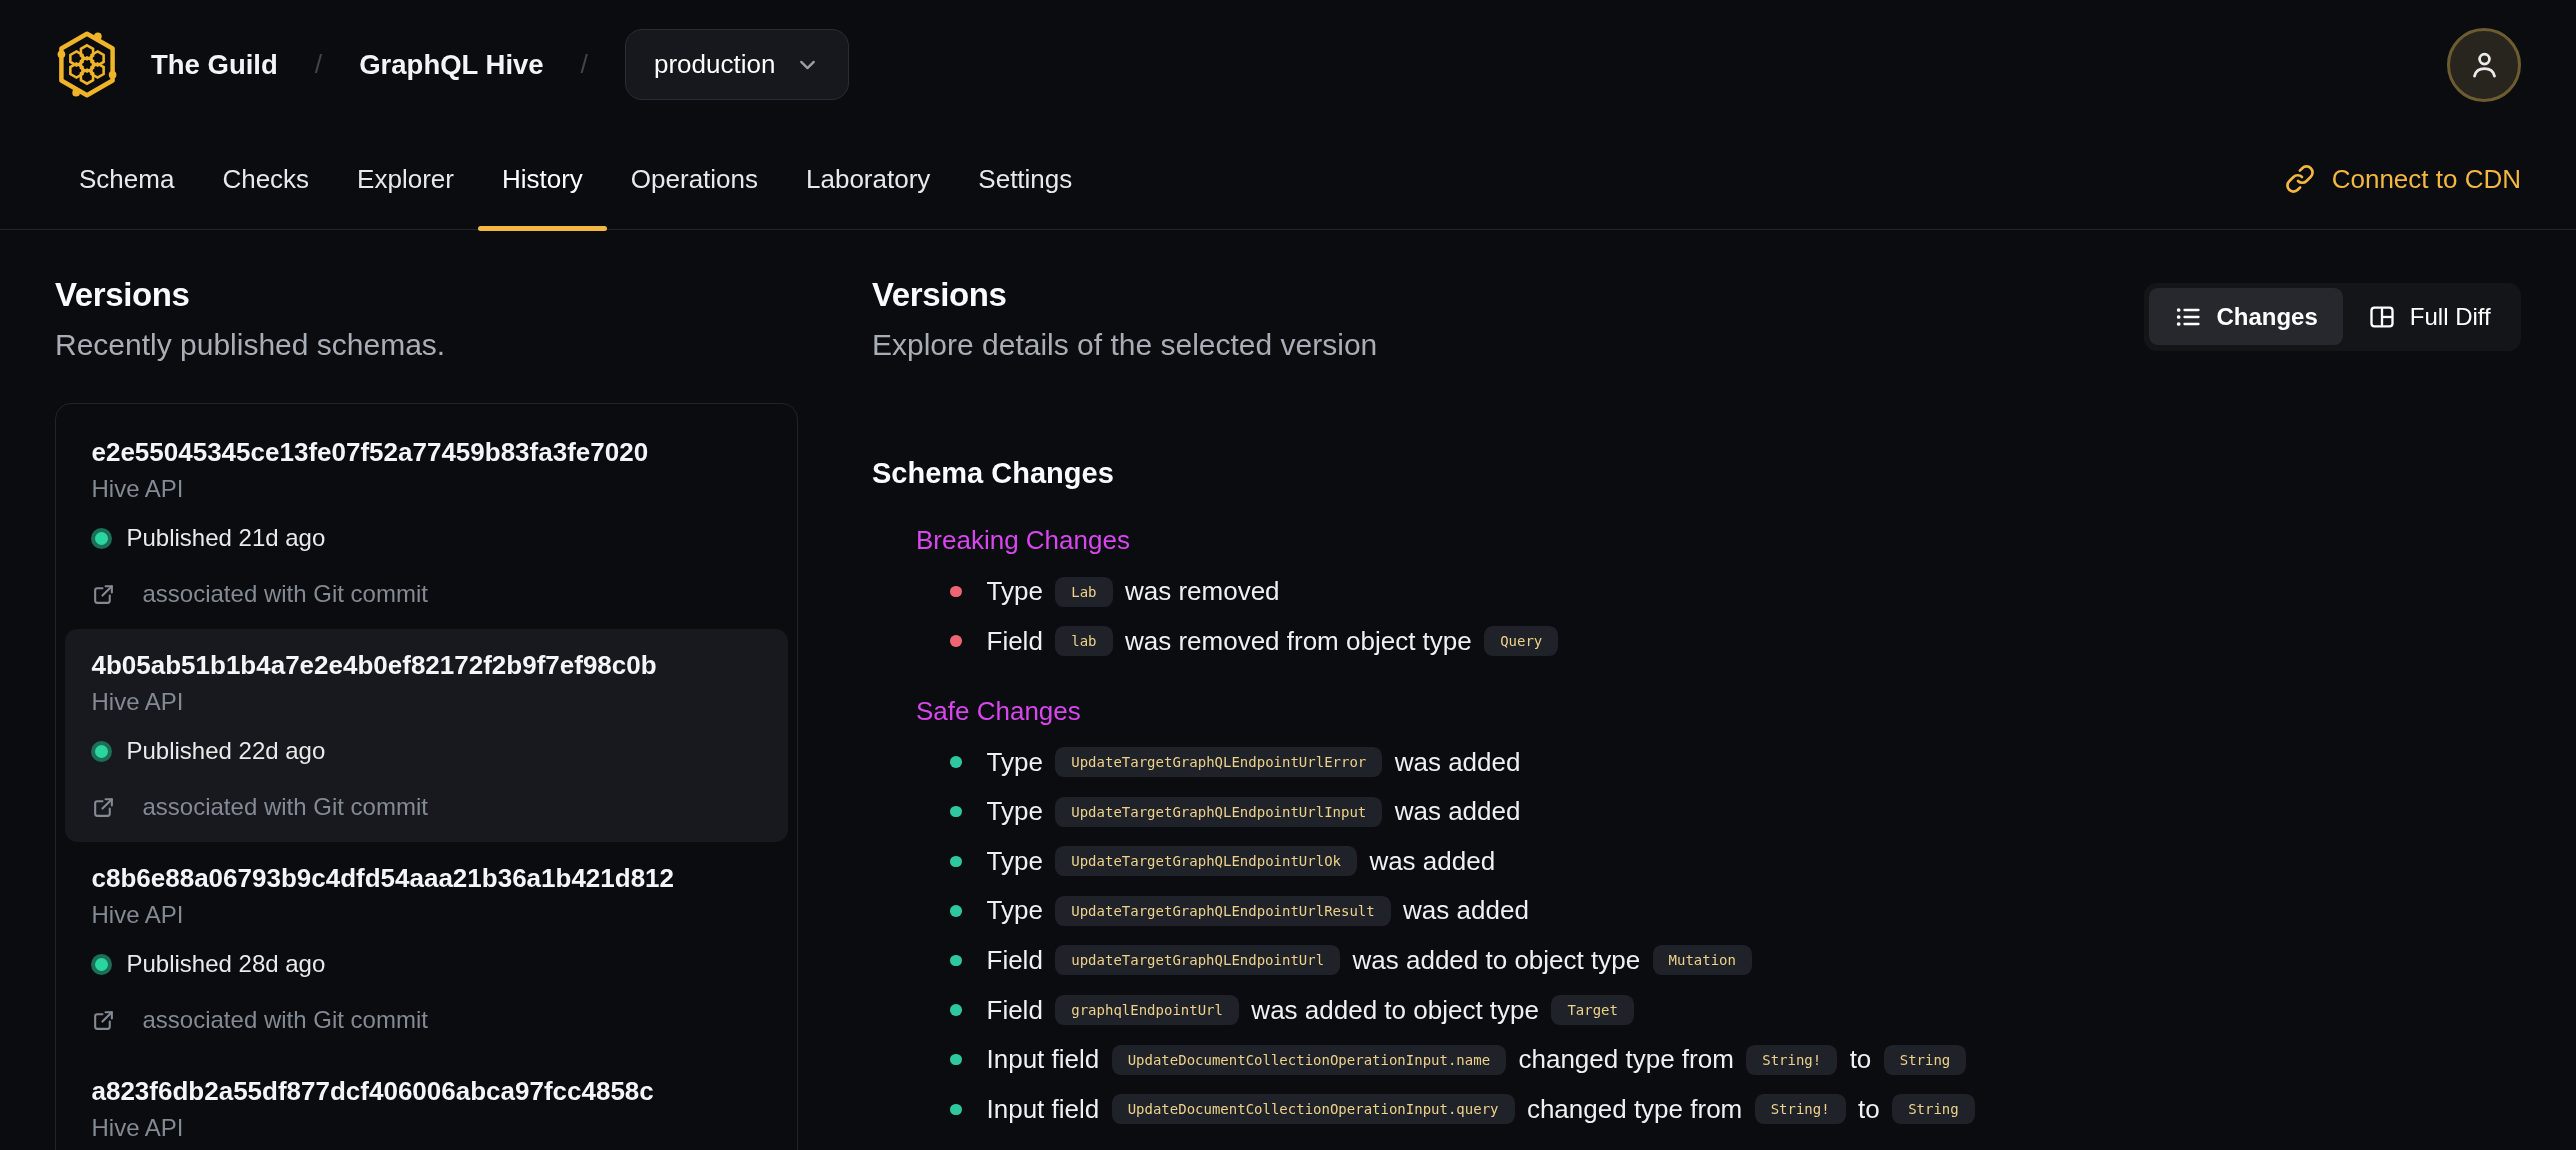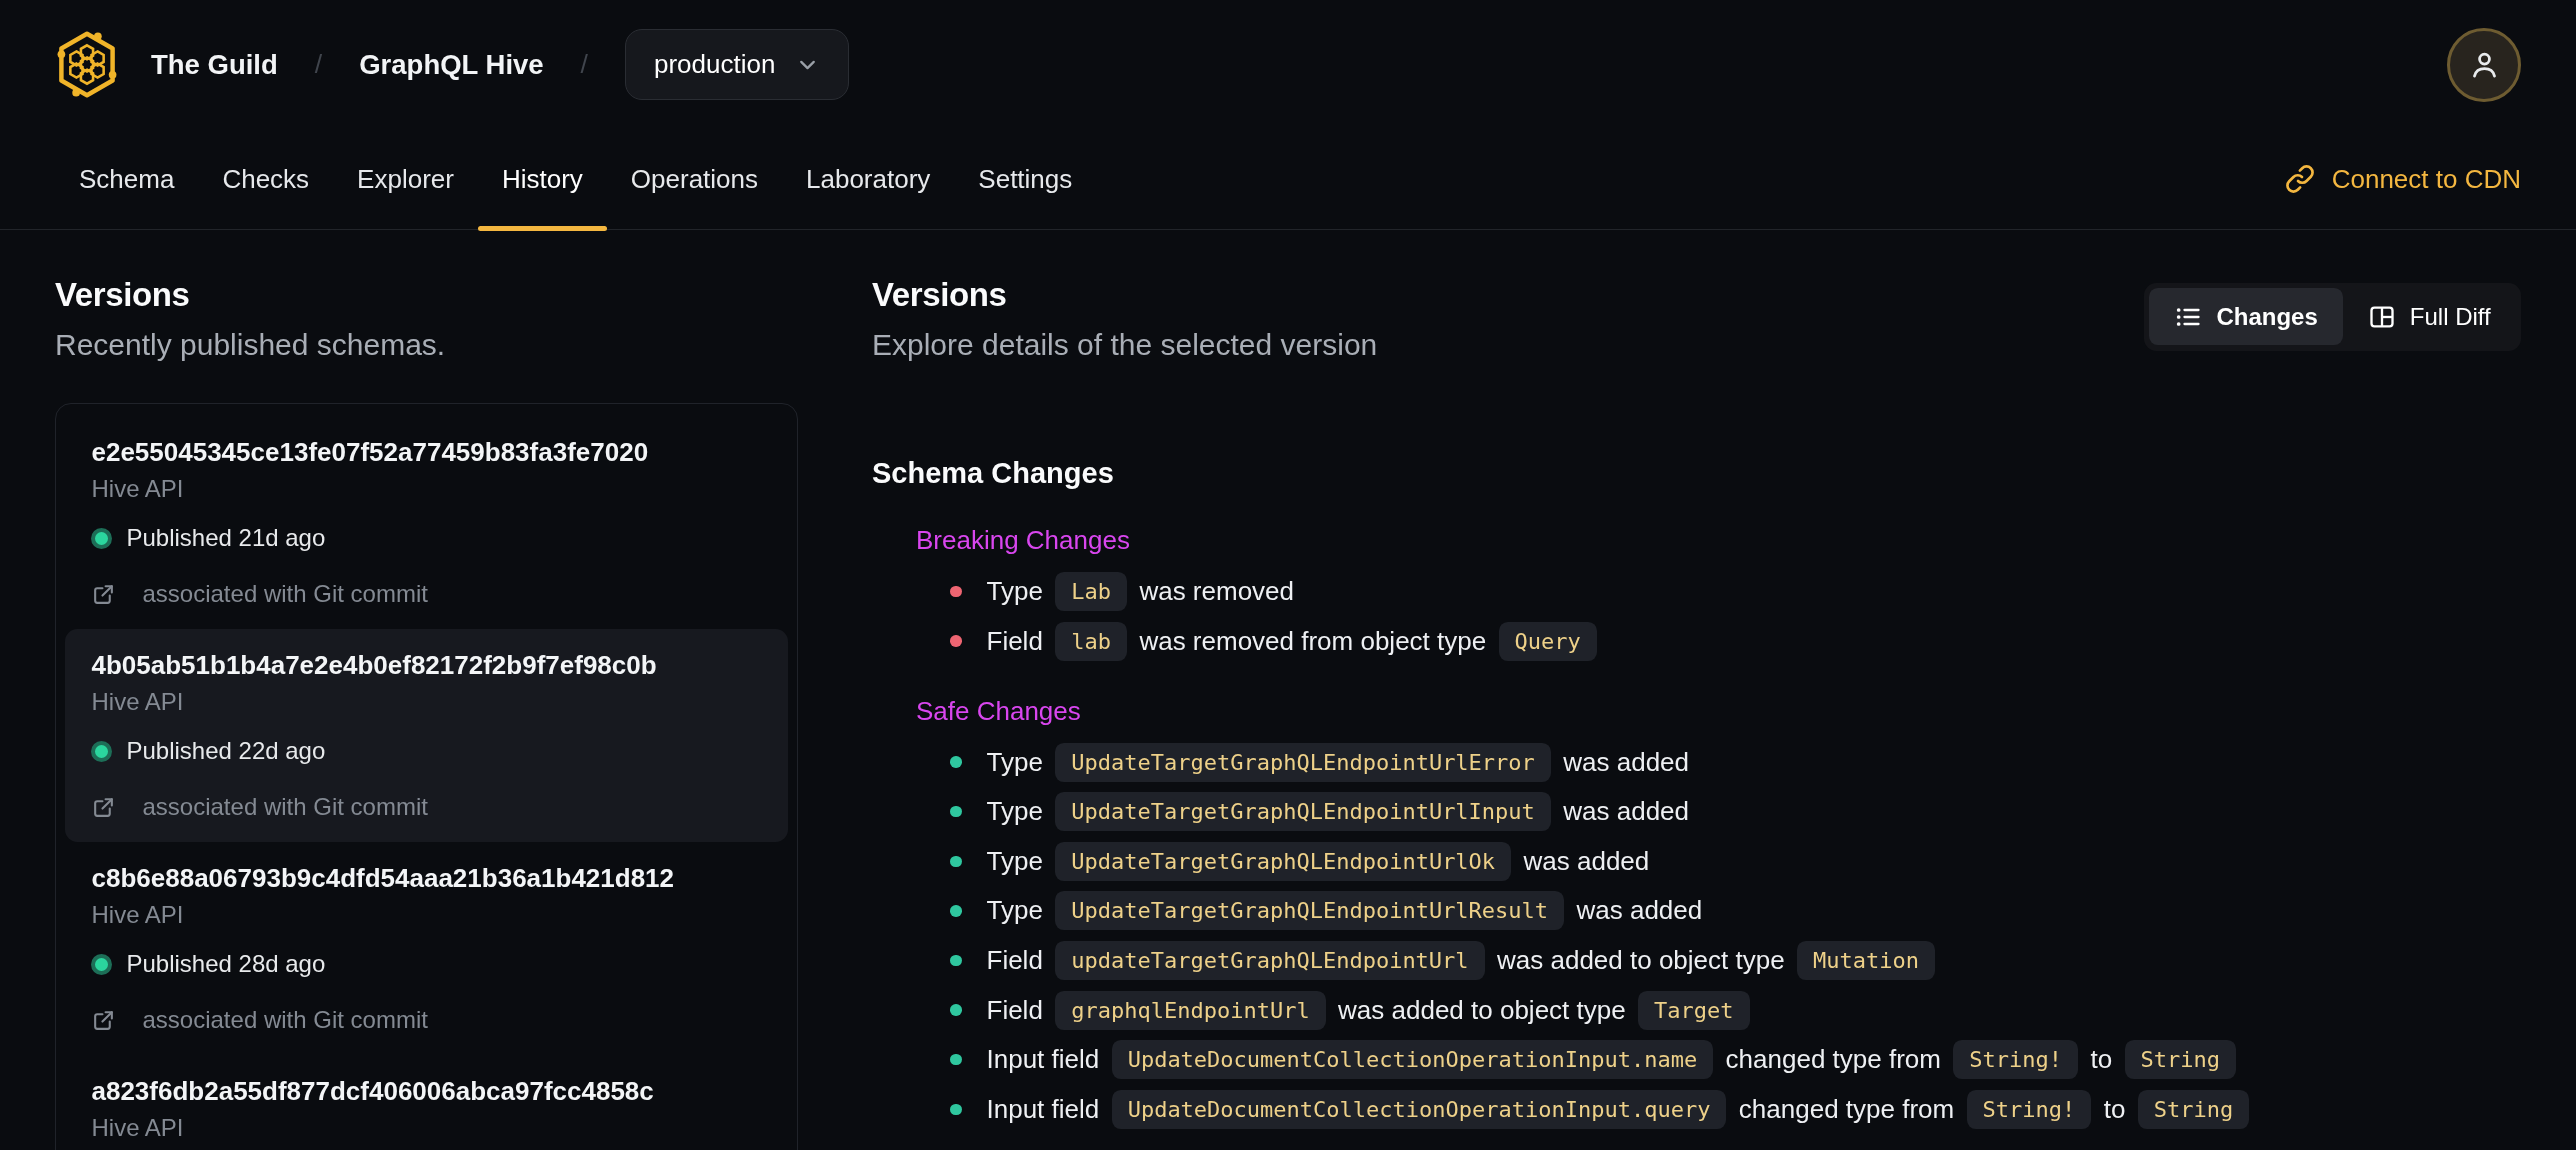--- a/index.html
+++ b/index.html
@@ -81,21 +81,21 @@
   .schema-changes { margin-top: 95px; }
   .sc-title { font-size: 29px; font-weight: 700; color: #fafbfc; }
   .section-name { font-size: 26px; font-weight: 500; color: #d946ef; margin: 35px 0 0 44px; }
   ul.change-list { list-style: none; margin: 16px 0 0; padding-left: 78px; }
   li.change { display: flex; align-items: center; margin-bottom: 10.6px; min-height: 39px; font-size: 26px; color: #eef0f3; }
   .bullet { width: 11.5px; height: 11.5px; border-radius: 50%; margin-right: 25px; flex: none; }
   .bullet.breaking { background: var(--breaking-bullet); }
   .bullet.safe { background: var(--safe-bullet); }
   .seg-text { margin-right: 12.4px; white-space: nowrap; }
   .code {
-    font-family: "DejaVu Sans Mono", monospace; font-size: 22px;
+    font-family: "DejaVu Sans Mono", monospace; font-size: 14px;
     background: #1f2229; color: var(--code-text);
     padding: 7px 16px; border-radius: 8.9px; margin-right: 12.4px; white-space: nowrap;
   }
 </style>
 </head>
 <body>
 
 <div class="header">
   <svg class="logo" viewBox="0 0 100 104" fill="none" stroke="#f0b429">
     <polygon points="50,4 90,27 90,77 50,100 10,77 10,27" stroke-width="7" stroke-linejoin="round"></polygon>

